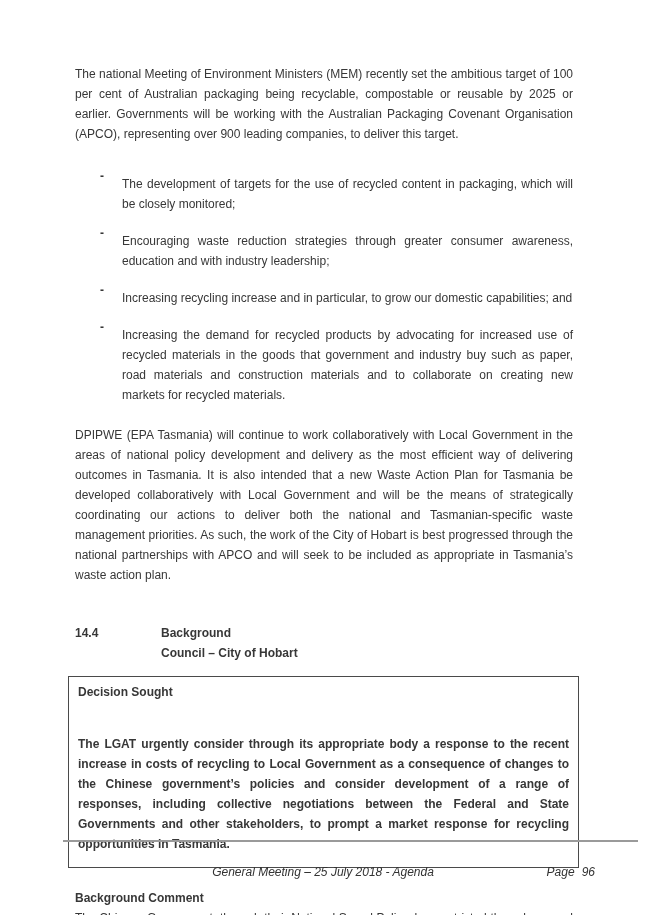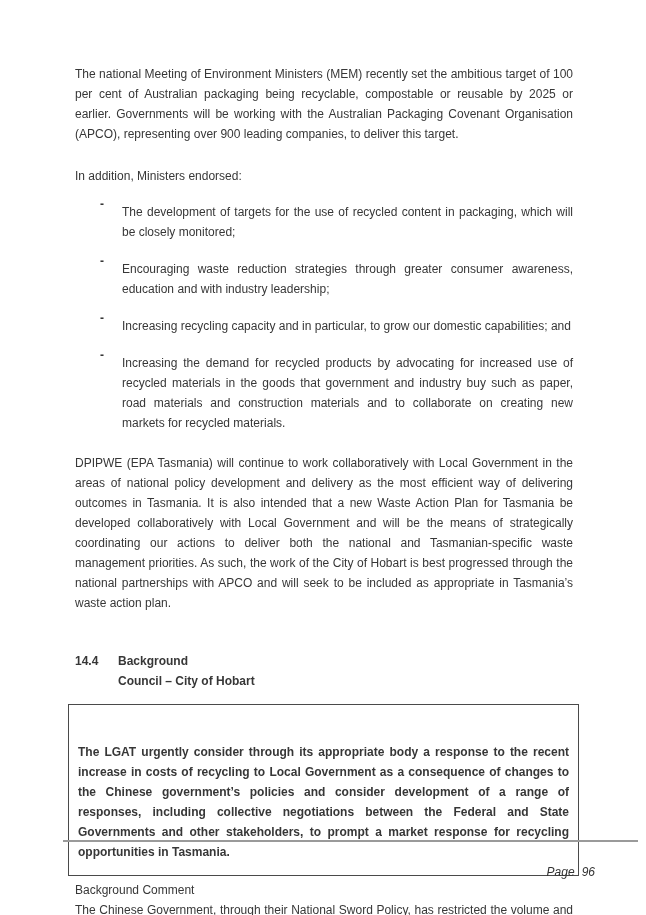--- a/index.html
+++ b/index.html
@@ -42,37 +42,38 @@
   ul.endorsed-list li .btext {
     flex: 1 1 auto;
     text-align: justify;
     margin-top: 8px;
   }
   .para-dpipwe { margin-bottom: 10px; }
   .section-heading {
     margin-top: 38px;
     display: flex;
     font-weight: bold;
+    gap: 43px;
   }
   .section-number { width: 43px; flex: 0 0 auto; }
   .section-titles { flex: 1 1 auto; }
   .decision-box {
     border: 1px solid #4a4a4a;
     margin: 13px -6px 0 -7px;
     padding: 5px 9px 13px 9px;
   }
   .decision-heading { font-weight: bold; }
   .decision-body {
     font-weight: bold;
     text-align: justify;
     margin-top: 32px;
   }
   .background-heading {
-    font-weight: normal;
-    margin-top: 4px;
+    font-weight: bold;
+    margin-top: 20px;
   }
   .background-body { text-align: justify; }
   .footer-rule {
     position: absolute;
     left: 63px;
     top: 840px;
     width: 575px;
     height: 2px;
     background: #9a9a9a;
   }
@@ -106,59 +107,60 @@
   }
   .footer-page .num { margin-left: 7px; margin-top: 26px; }
 </style>
 </head>
 <body>
 
 <div class="page">
 
   <p class="para para-mem">The national Meeting of Environment Ministers (MEM) recently set the ambitious target of 100 per cent of Australian packaging being recyclable, compostable or reusable by 2025 or earlier. Governments will be working with the Australian Packaging Covenant Organisation (APCO), representing over 900 leading companies, to deliver this target.</p>
 
-  <p class="endorsed-intro">In addition, Ministers endorsed:</p>
 
   <ul class="endorsed-list">
     <li>
       <span class="marker">-</span>
       <span class="btext">The development of targets for the use of recycled content in packaging, which will be closely monitored;</span>
     </li>
     <li>
       <span class="marker">-</span>
       <span class="btext">Encouraging waste reduction strategies through greater consumer awareness, education and with industry leadership;</span>
     </li>
     <li>
       <span class="marker">-</span>
-      <span class="btext">Increasing recycling capacity and in particular, to grow our domestic capabilities; and</span>
+      <span class="btext">Increasing recycling increase and in particular, to grow our domestic capabilities; and</span>
     </li>
     <li>
       <span class="marker">-</span>
       <span class="btext">Increasing the demand for recycled products by advocating for increased use of recycled materials in the goods that government and industry buy such as paper, road materials and construction materials and to collaborate on creating new markets for recycled materials.</span>
     </li>
   </ul>
 
   <p class="para para-dpipwe">DPIPWE (EPA Tasmania) will continue to work collaboratively with Local Government in the areas of national policy development and delivery as the most efficient way of delivering outcomes in Tasmania. It is also intended that a new Waste Action Plan for Tasmania be developed collaboratively with Local Government and will be the means of strategically coordinating our actions to deliver both the national and Tasmanian-specific waste management priorities. As such, the work of the City of Hobart is best progressed through the national partnerships with APCO and will seek to be included as appropriate in Tasmania’s waste action plan.</p>
 
   <div class="section-heading">
     <span class="section-number">14.4</span>
     <span class="section-titles">
       <span>Background</span><br>
       <span>Council – City of Hobart</span>
     </span>
   </div>
 
   <div class="decision-box">
+    <div class="decision-heading">Decision Sought</div>
     <p class="decision-body">The LGAT urgently consider through its appropriate body a response to the recent increase in costs of recycling to Local Government as a consequence of changes to the Chinese government’s policies and consider development of a range of responses, including collective negotiations between the Federal and State Governments and other stakeholders, to prompt a market response for recycling opportunities in Tasmania.</p>
   </div>
 
   <div class="background-heading">Background Comment</div>
   <p class="background-body">The Chinese Government, through their National Sword Policy, has restricted the volume and quality of recycled product that can enter China.</p>
 
   <div class="footer-rule"></div>
 
   <div class="footer">
+    <div class="footer-meeting">General Meeting – 25 July 2018 - Agenda</div>
     <div class="footer-page">
       <span>Page</span><span class="num">96</span>
     </div>
   </div>
 
 </div>
 
 </body></html>

